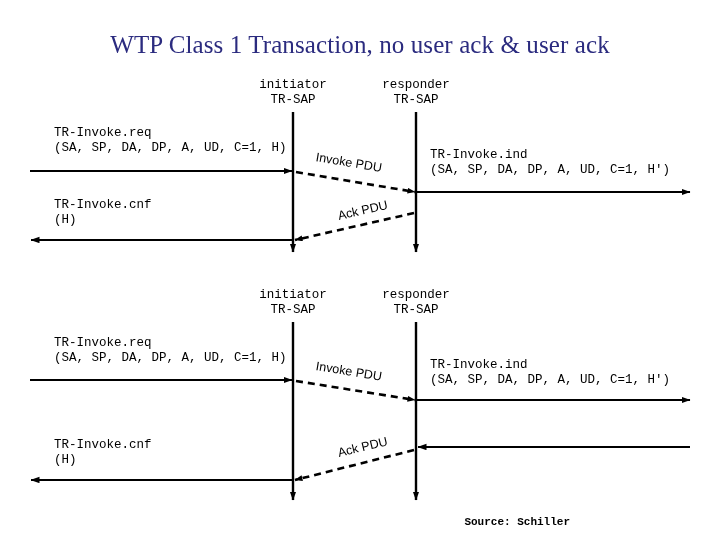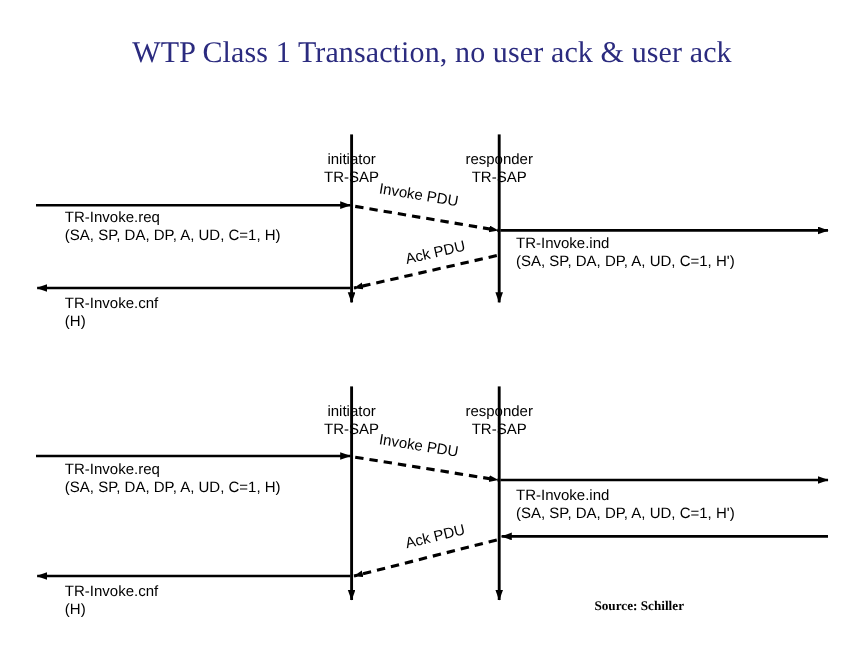--- a/index.html
+++ b/index.html
@@ -34,41 +34,40 @@
     white-space: nowrap;
   }
   svg#canvas {
     position: absolute;
     left: 0; top: 0;
     width: 720px;
     height: 540px;
   }
   .lbl {
     position: absolute;
-    font-family: Liberation Sans, sans-serif;
+    font-family: Liberation Mono, monospace;
     font-size: 12.5px;
     line-height: 15px;
     color: #000000;
     white-space: nowrap;
-    margin-top: 48px;
   }
   .lbl.center { text-align: center; }
   .pdu {
     position: absolute;
     font-family: "Liberation Sans", sans-serif;
     font-size: 12.5px;
     color: #000000;
     white-space: nowrap;
     transform-origin: left center;
   }
   #source-note {
     position: absolute;
     right: 18px;
-    bottom: 29px;
-    font-family: Liberation Serif, serif;
+    bottom: 12px;
+    font-family: Liberation Mono, monospace;
     font-size: 11px;
     font-weight: bold;
     color: #000000;
     white-space: nowrap;
   }
 </style>
 </head>
 <body>
 
 <div id="slide">

